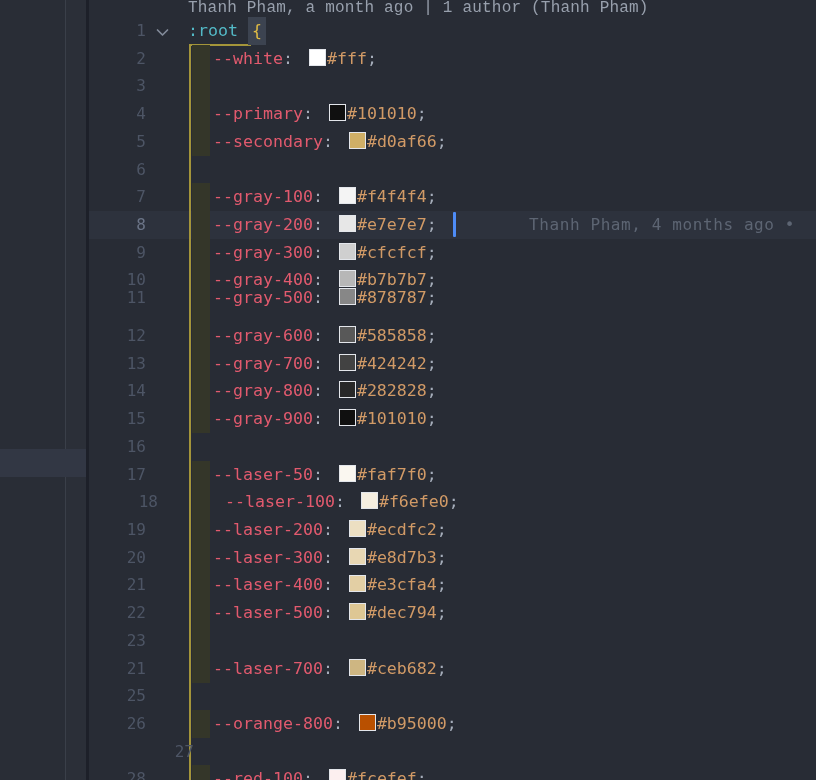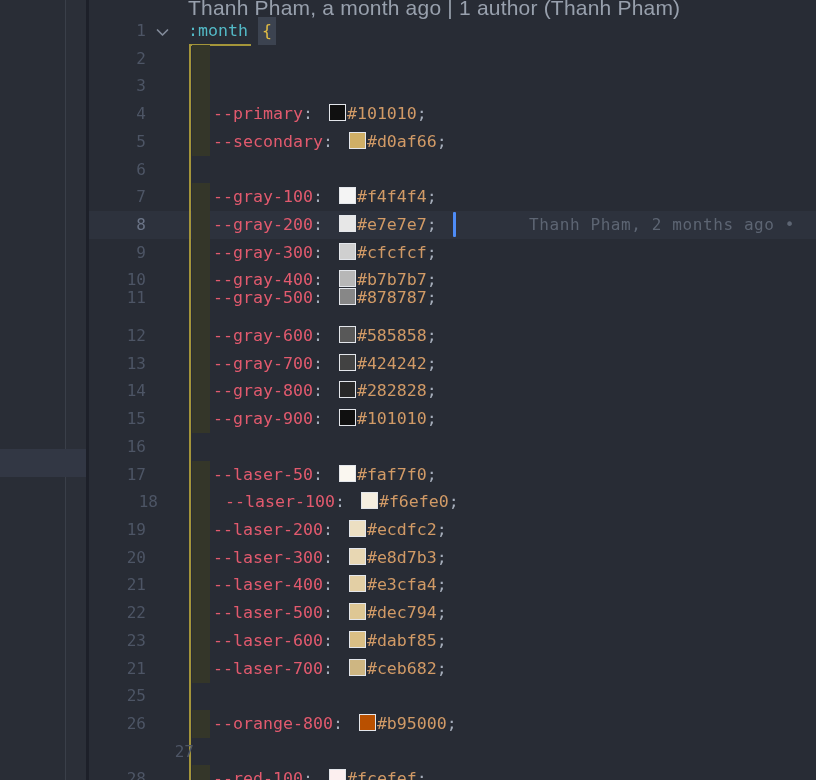--- a/index.html
+++ b/index.html
@@ -50,21 +50,21 @@
     border:1.5px solid #e3e6eb;vertical-align:-2px;
     margin-left:6px;margin-right:1px;background:#000;
   }
   .chevron{position:absolute;left:154px;top:5px;width:17px;height:17px;}
   .blame{
     position:absolute;left:529px;top:0;color:#5d6573;
     letter-spacing:0.6px;font-size:16px;
   }
   .codelens{
     position:absolute;left:188px;top:-1px;height:18px;line-height:18px;
-    font-family:Liberation Sans, sans-serif;font-size:21px;
+    font-family:Liberation Mono, monospace;font-size:16px;
     color:#98a0ad;letter-spacing:0.2px;white-space:pre;
   }
 </style>
 </head>
 <body>
 
 <div class="panel">
   <div class="panel-inner"></div>
   <div class="panel-line"></div>
   <div class="panel-highlight"></div>
@@ -95,43 +95,43 @@
     <div class="indent-bg" style="top: 543.68px;"></div>
     <div class="indent-bg" style="top: 571.4px;"></div>
     <div class="indent-bg" style="top: 599.12px;"></div>
     <div class="indent-bg" style="top: 626.84px;"></div>
     <div class="indent-bg" style="top: 654.56px;"></div>
     <div class="indent-bg" style="top: 710px;"></div>
     <div class="indent-bg" style="top: 765.44px;"></div>
     <div id="rows">
       <div class="code-row" style="top: 17px;"><div class="num">1</div><div class="chevron"><svg width="17" height="17" viewBox="0 0 17 17">
             <path d="M3.5 6 L8.5 11 L13.5 6" fill="none" stroke="#828a99" stroke-width="1.7" stroke-linecap="round" stroke-linejoin="round"></path>
-          </svg></div><span class="code sel"><span class="tok-selector">:month</span><span class="tok-brace">{</span></span></div>
-      <div class="code-row" style="top: 44.72px;"><div class="num">2</div></div>
+          </svg></div><span class="code sel"><span class="tok-selector">:root</span><span class="tok-brace">{</span></span></div>
+      <div class="code-row" style="top: 44.72px;"><div class="num">2</div><span class="code decl"><span class="tok-prop">--white</span><span class="tok-punct">: </span><span class="swatch" style="background: rgb(255, 255, 255);"></span><span class="tok-value">#fff</span><span class="tok-punct">;</span></span></div>
       <div class="code-row" style="top: 72.44px;"><div class="num">3</div></div>
       <div class="code-row" style="top: 100.16px;"><div class="num">4</div><span class="code decl"><span class="tok-prop">--primary</span><span class="tok-punct">: </span><span class="swatch" style="background: rgb(16, 16, 16);"></span><span class="tok-value">#101010</span><span class="tok-punct">;</span></span></div>
       <div class="code-row" style="top: 127.88px;"><div class="num">5</div><span class="code decl"><span class="tok-prop">--secondary</span><span class="tok-punct">: </span><span class="swatch" style="background: rgb(208, 175, 102);"></span><span class="tok-value">#d0af66</span><span class="tok-punct">;</span></span></div>
       <div class="code-row" style="top: 155.6px;"><div class="num">6</div></div>
       <div class="code-row" style="top: 183.32px;"><div class="num">7</div><span class="code decl"><span class="tok-prop">--gray-100</span><span class="tok-punct">: </span><span class="swatch" style="background: rgb(244, 244, 244);"></span><span class="tok-value">#f4f4f4</span><span class="tok-punct">;</span></span></div>
-      <div class="code-row" style="top: 211.04px;"><div class="num active">8</div><span class="code decl"><span class="tok-prop">--gray-200</span><span class="tok-punct">: </span><span class="swatch" style="background: rgb(231, 231, 231);"></span><span class="tok-value">#e7e7e7</span><span class="tok-punct">;</span></span><span class="blame">Thanh Pham, 2 months ago •</span></div>
+      <div class="code-row" style="top: 211.04px;"><div class="num active">8</div><span class="code decl"><span class="tok-prop">--gray-200</span><span class="tok-punct">: </span><span class="swatch" style="background: rgb(231, 231, 231);"></span><span class="tok-value">#e7e7e7</span><span class="tok-punct">;</span></span><span class="blame">Thanh Pham, 4 months ago •</span></div>
       <div class="code-row" style="top: 238.76px;"><div class="num">9</div><span class="code decl"><span class="tok-prop">--gray-300</span><span class="tok-punct">: </span><span class="swatch" style="background: rgb(207, 207, 207);"></span><span class="tok-value">#cfcfcf</span><span class="tok-punct">;</span></span></div>
       <div class="code-row" style="top: 266.48px;"><div class="num">10</div><span class="code decl"><span class="tok-prop">--gray-400</span><span class="tok-punct">: </span><span class="swatch" style="background: rgb(183, 183, 183);"></span><span class="tok-value">#b7b7b7</span><span class="tok-punct">;</span></span></div>
       <div class="code-row" style="top: 284px;"><div class="num">11</div><span class="code decl"><span class="tok-prop">--gray-500</span><span class="tok-punct">: </span><span class="swatch" style="background: rgb(135, 135, 135);"></span><span class="tok-value">#878787</span><span class="tok-punct">;</span></span></div>
       <div class="code-row" style="top: 321.92px;"><div class="num">12</div><span class="code decl"><span class="tok-prop">--gray-600</span><span class="tok-punct">: </span><span class="swatch" style="background: rgb(88, 88, 88);"></span><span class="tok-value">#585858</span><span class="tok-punct">;</span></span></div>
       <div class="code-row" style="top: 349.64px;"><div class="num">13</div><span class="code decl"><span class="tok-prop">--gray-700</span><span class="tok-punct">: </span><span class="swatch" style="background: rgb(66, 66, 66);"></span><span class="tok-value">#424242</span><span class="tok-punct">;</span></span></div>
       <div class="code-row" style="top: 377.36px;"><div class="num">14</div><span class="code decl"><span class="tok-prop">--gray-800</span><span class="tok-punct">: </span><span class="swatch" style="background: rgb(40, 40, 40);"></span><span class="tok-value">#282828</span><span class="tok-punct">;</span></span></div>
       <div class="code-row" style="top: 405.08px;"><div class="num">15</div><span class="code decl"><span class="tok-prop">--gray-900</span><span class="tok-punct">: </span><span class="swatch" style="background: rgb(16, 16, 16);"></span><span class="tok-value">#101010</span><span class="tok-punct">;</span></span></div>
       <div class="code-row" style="top: 432.8px;"><div class="num">16</div></div>
       <div class="code-row" style="top: 460.52px;"><div class="num">17</div><span class="code decl"><span class="tok-prop">--laser-50</span><span class="tok-punct">: </span><span class="swatch" style="background: rgb(250, 247, 240);"></span><span class="tok-value">#faf7f0</span><span class="tok-punct">;</span></span></div>
       <div class="code-row" style="top: 488.24px; margin-left: 12px;"><div class="num">18</div><span class="code decl"><span class="tok-prop">--laser-100</span><span class="tok-punct">: </span><span class="swatch" style="background: rgb(246, 239, 224);"></span><span class="tok-value">#f6efe0</span><span class="tok-punct">;</span></span></div>
       <div class="code-row" style="top: 515.96px;"><div class="num">19</div><span class="code decl"><span class="tok-prop">--laser-200</span><span class="tok-punct">: </span><span class="swatch" style="background: rgb(236, 223, 194);"></span><span class="tok-value">#ecdfc2</span><span class="tok-punct">;</span></span></div>
       <div class="code-row" style="top: 543.68px;"><div class="num">20</div><span class="code decl"><span class="tok-prop">--laser-300</span><span class="tok-punct">: </span><span class="swatch" style="background: rgb(232, 215, 179);"></span><span class="tok-value">#e8d7b3</span><span class="tok-punct">;</span></span></div>
       <div class="code-row" style="top: 571.4px;"><div class="num">21</div><span class="code decl"><span class="tok-prop">--laser-400</span><span class="tok-punct">: </span><span class="swatch" style="background: rgb(227, 207, 164);"></span><span class="tok-value">#e3cfa4</span><span class="tok-punct">;</span></span></div>
       <div class="code-row" style="top: 599.12px;"><div class="num">22</div><span class="code decl"><span class="tok-prop">--laser-500</span><span class="tok-punct">: </span><span class="swatch" style="background: rgb(222, 199, 148);"></span><span class="tok-value">#dec794</span><span class="tok-punct">;</span></span></div>
-      <div class="code-row" style="top: 626.84px;"><div class="num">23</div><span class="code decl"><span class="tok-prop">--laser-600</span><span class="tok-punct">: </span><span class="swatch" style="background: rgb(218, 191, 133);"></span><span class="tok-value">#dabf85</span><span class="tok-punct">;</span></span></div>
+      <div class="code-row" style="top: 626.84px;"><div class="num">23</div></div>
       <div class="code-row" style="top: 654.56px;"><div class="num">21</div><span class="code decl"><span class="tok-prop">--laser-700</span><span class="tok-punct">: </span><span class="swatch" style="background: rgb(206, 182, 130);"></span><span class="tok-value">#ceb682</span><span class="tok-punct">;</span></span></div>
       <div class="code-row" style="top: 682.28px;"><div class="num">25</div></div>
       <div class="code-row" style="top: 710px;"><div class="num">26</div><span class="code decl"><span class="tok-prop">--orange-800</span><span class="tok-punct">: </span><span class="swatch" style="background: rgb(185, 80, 0);"></span><span class="tok-value">#b95000</span><span class="tok-punct">;</span></span></div>
       <div class="code-row" style="top: 737.72px; margin-left: 48px;"><div class="num">27</div></div>
       <div class="code-row" style="top: 765.44px;"><div class="num">28</div><span class="code decl"><span class="tok-prop">--red-100</span><span class="tok-punct">: </span><span class="swatch" style="background: rgb(252, 239, 239);"></span><span class="tok-value">#fcefef</span><span class="tok-punct">;</span></span></div>
     </div>
   <div class="cursor"></div>
 </div>
 
 </body></html>

